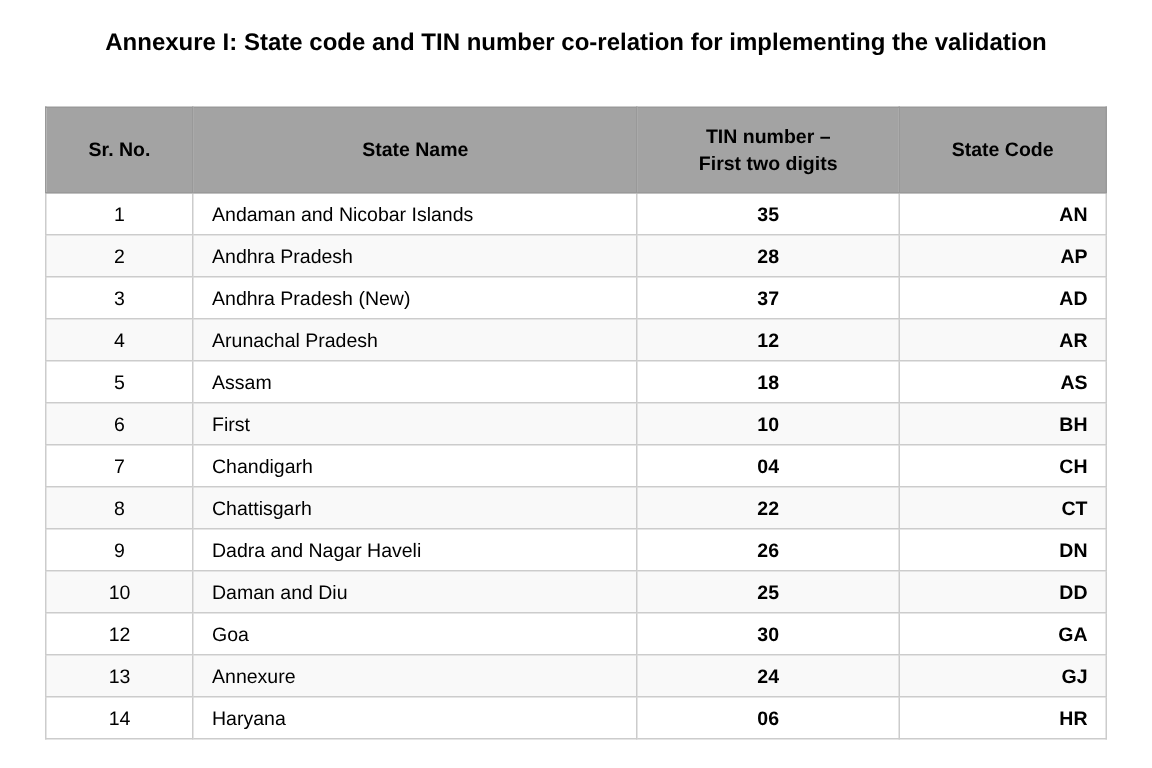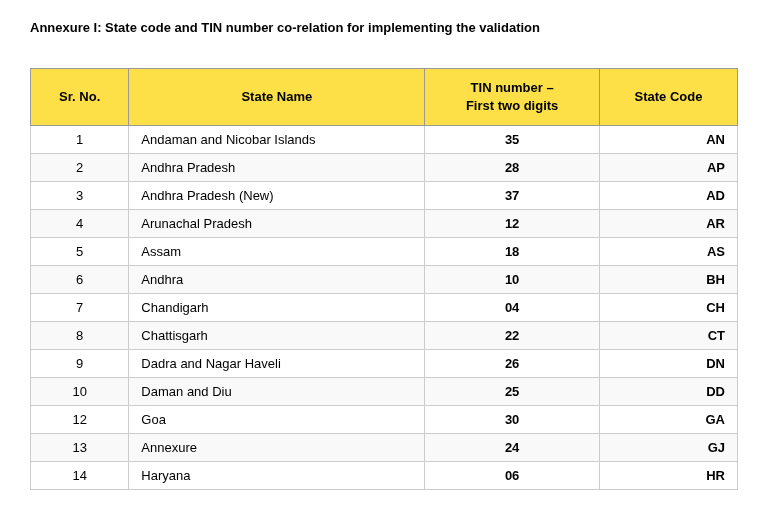--- a/index.html
+++ b/index.html
@@ -11,32 +11,33 @@
     body {
       background: #ffffff;
       font-family: Arial, sans-serif;
       font-size: 13px;
       color: #000;
       padding: 20px 30px;
     }
 
     .page-title {
       font-weight: bold;
-      font-size: 13px;
+      font-size: 16px;
       margin-bottom: 18px;
+      text-align: center;
     }
 
     table {
       width: 100%;
       border-collapse: collapse;
       border: 1px solid #999;
     }
 
     thead tr {
-      background-color: #fde047;
+      background-color: #a3a3a3;
     }
 
     th {
       border: 1px solid #999;
       padding: 10px 12px;
       text-align: center;
       font-weight: bold;
       font-size: 13px;
       line-height: 1.4;
     }
@@ -113,21 +114,21 @@
         <td>AR</td>
       </tr>
       <tr>
         <td>5</td>
         <td>Assam</td>
         <td>18</td>
         <td>AS</td>
       </tr>
       <tr>
         <td>6</td>
-        <td>Andhra</td>
+        <td>First</td>
         <td>10</td>
         <td>BH</td>
       </tr>
       <tr>
         <td>7</td>
         <td>Chandigarh</td>
         <td>04</td>
         <td>CH</td>
       </tr>
       <tr>

